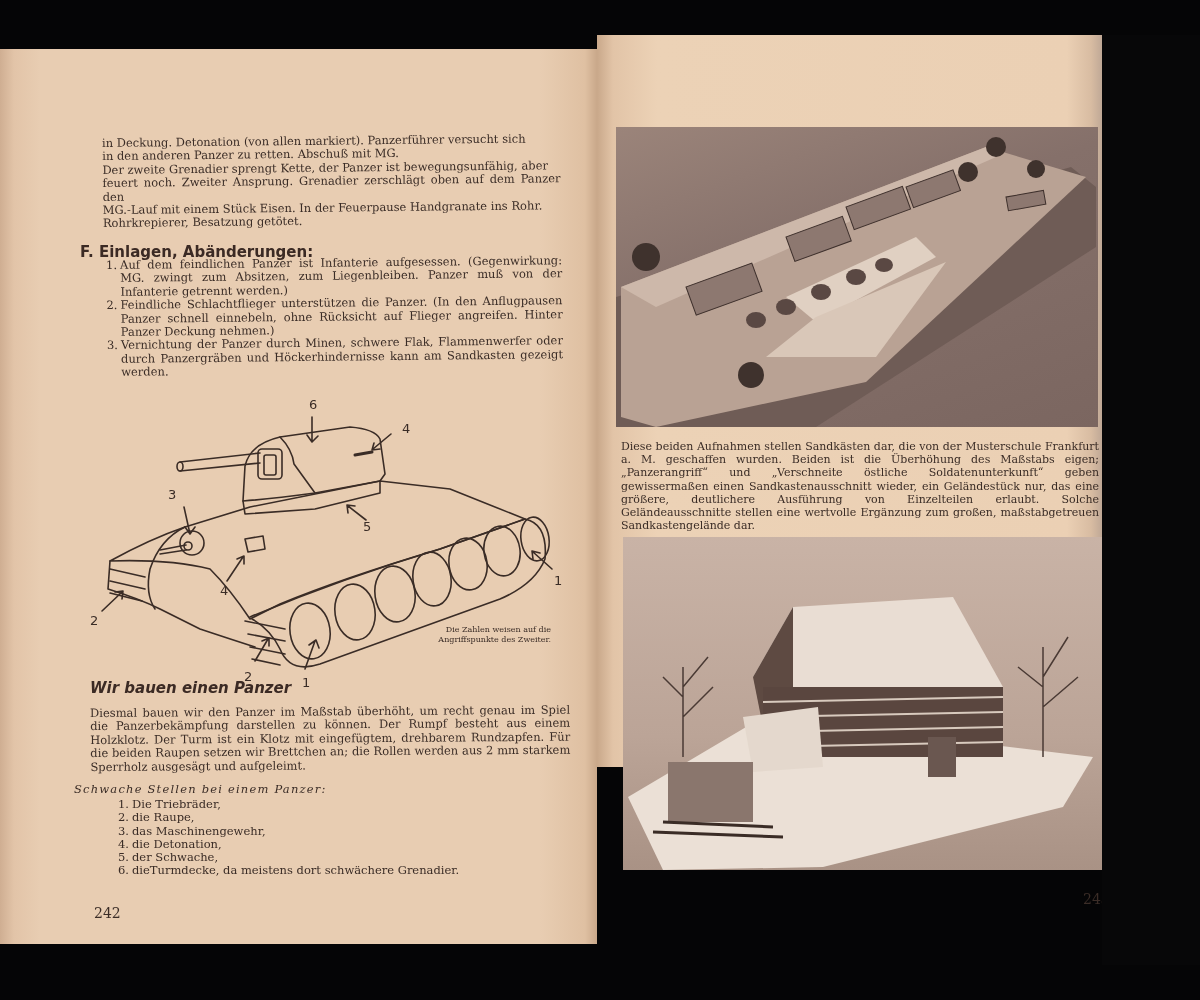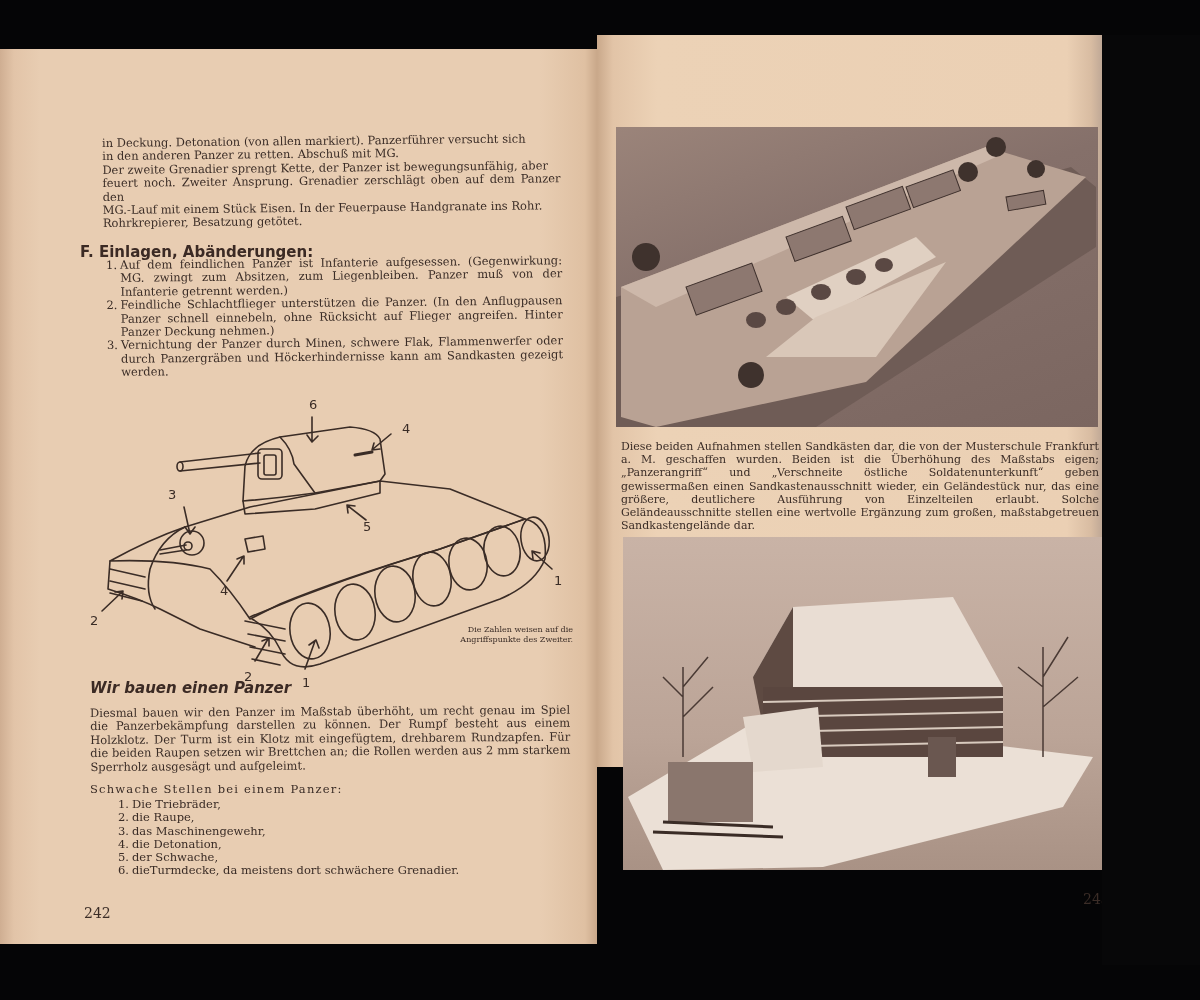--- a/index.html
+++ b/index.html
@@ -132,41 +132,41 @@
         <text x="88" y="110">3</text>
         <text x="283" y="142">5</text>
         <text x="140" y="206">4</text>
         <text x="474" y="196">1</text>
         <text x="10" y="236">2</text>
         <text x="164" y="292">2</text>
         <text x="222" y="298">1</text>
       </g>
     </svg>
 
-    <div class="caption-small" style="left:405px; top:576px; width:168px;">
+    <div class="caption-small" style="left:383px; top:576px; width:168px;">
       <div>Die Zahlen weisen auf die</div>
       <div>Angriffspunkte des Zweiter.</div>
     </div>
 
     <div class="heading" style="left:90px; top:624px;">Wir bauen einen Panzer</div>
 
     <div class="text" style="left:90px; top:658px; width:480px; transform: rotate(-0.4deg); transform-origin: left top;">Diesmal bauen wir den Panzer im Maßstab überhöht, um recht genau im Spiel die Panzerbekämpfung darstellen zu können. Der Rumpf besteht aus einem Holzklotz. Der Turm ist ein Klotz mit eingefügtem, drehbarem Rundzapfen. Für die beiden Raupen setzen wir Brettchen an; die Rollen werden aus 2 mm starkem Sperrholz ausgesägt und aufgeleimt.</div>
 
-    <div class="text" style="left:90px; top:734px; letter-spacing:1.2px;">Schwache Stellen bei einem Panzer:</div>
+    <div class="text" style="left:74px; top:734px; letter-spacing:1.2px;font-style:italic;">Schwache Stellen bei einem Panzer:</div>
 
     <ol class="items text" style="left:118px; top:749px; width:400px; line-height:13.3px;">
       <li><span class="num">1.</span><span>Die Triebräder,</span></li>
       <li><span class="num">2.</span><span>die Raupe,</span></li>
       <li><span class="num">3.</span><span>das Maschinengewehr,</span></li>
       <li><span class="num">4.</span><span>die Detonation,</span></li>
       <li><span class="num">5.</span><span>der Schwache,</span></li>
       <li><span class="num">6.</span><span>dieTurmdecke, da meistens dort schwächere Grenadier.</span></li>
     </ol>
 
-    <div class="page-num" style="left:84px; top:856px;">242</div>
+    <div class="page-num" style="left:94px; top:856px;">242</div>
   </div>
 
   <div class="page page-right">
     <div class="photo" style="left:19px; top:92px; width:482px; height:300px; background: linear-gradient(160deg, #9b847a 0%, #85706a 40%, #7b6660 100%);">
       <svg width="482" height="300" viewBox="0 0 482 300">
         <polygon points="0,170 455,40 480,60 480,120 200,300 0,300" fill="#6f5c56"></polygon>
         <polygon points="5,160 370,20 470,50 250,255 40,300 5,290" fill="#b9a294"></polygon>
         <polygon points="5,160 370,20 380,30 40,180" fill="#cdb8aa"></polygon>
         <polygon points="170,170 300,110 320,130 200,195" fill="#e0d0c2"></polygon>
         <polygon points="200,190 330,135 260,230 150,230" fill="#d9c7b8"></polygon>

